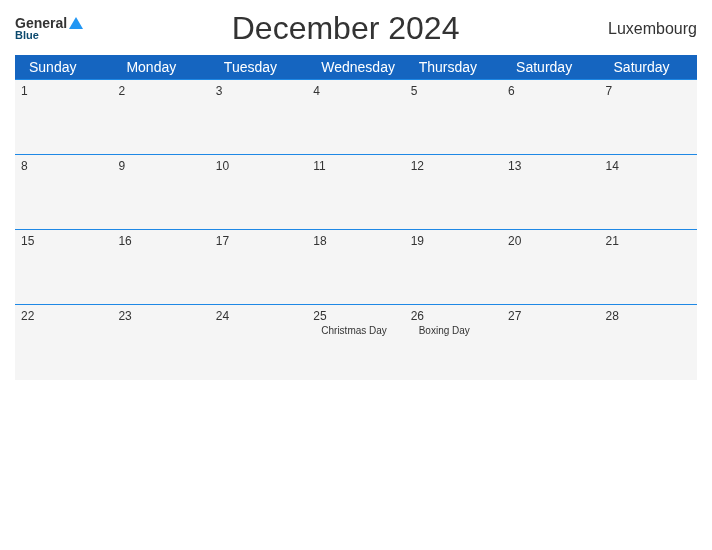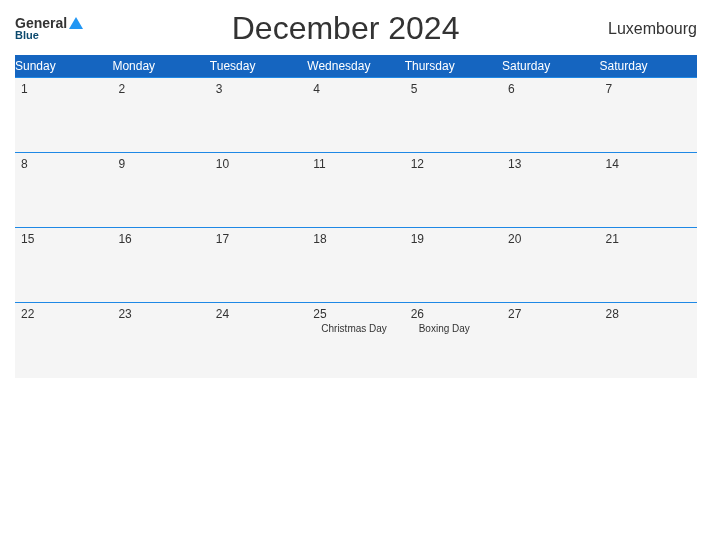--- a/index.html
+++ b/index.html
@@ -65,22 +65,22 @@
     }
     .cal-table {
       width: 100%;
       border-collapse: collapse;
       table-layout: fixed;
     }
     .col-header {
       background: #1565C0;
       color: #fff;
       text-align: left;
-      padding: 4px 0;
-      font-size: 12px;
+      padding: 4px 14px;
+      font-size: 14px;
       font-weight: normal;
       border: none;
     }
     .day-cell {
       vertical-align: top;
       padding: 4px 6px;
       border-top: 1.5px solid #1E88E5;
       height: 75px;
       background: #f5f5f5;
     }

